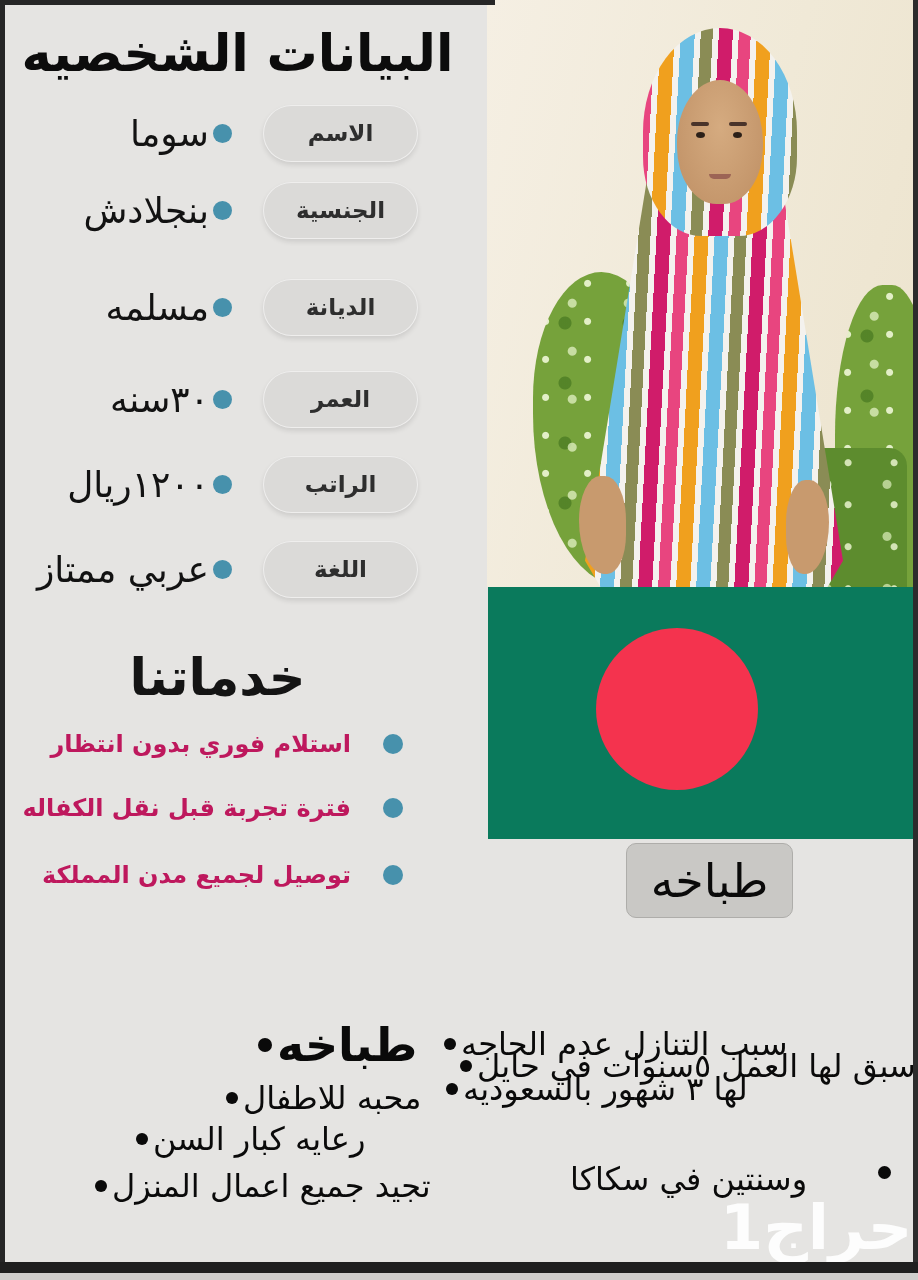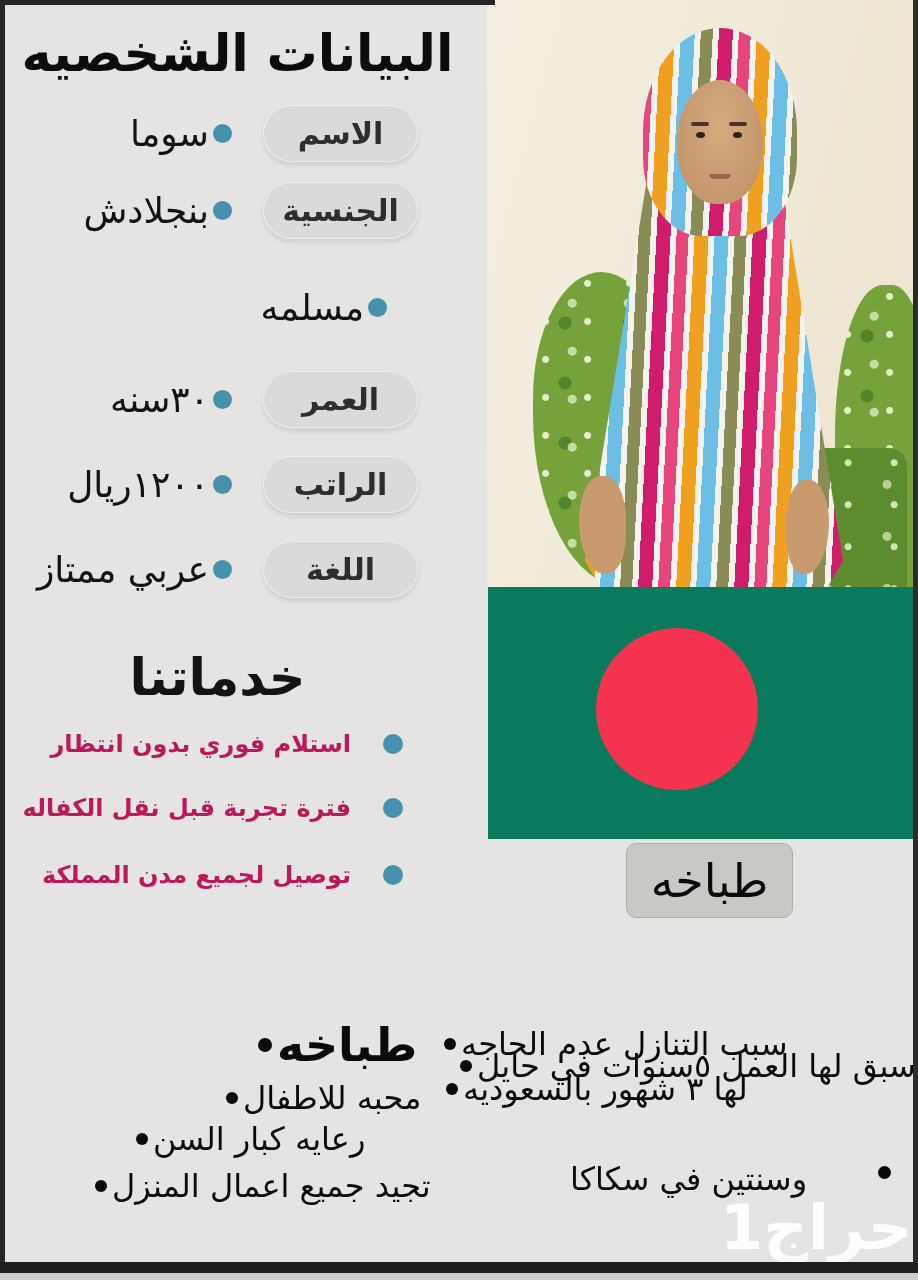--- a/index.html
+++ b/index.html
@@ -17,21 +17,21 @@
   
   .page-title { position:absolute; top:18px; left:10px; width:455px; height:72px;
     font-size:51px; font-weight:600; color:#0c0c0c; text-align:center; direction:rtl; line-height:72px; }
 
   
   .field-row { position:absolute; left:40px; width:378px; height:58px;
     display:flex; direction:rtl; align-items:center; }
   .pill { width:155px; height:57px; background:#dbdad8; border-radius:29px;
     box-shadow: inset 0 0 0 1px rgba(255,255,255,.55), 0 3px 5px rgba(0,0,0,.10);
     display:flex; align-items:center; justify-content:center;
-    font-size:30px; font-weight:bold; color:#2e2e2e; flex:0 0 auto; }
+    font-size:23px; font-weight:bold; color:#2e2e2e; flex:0 0 auto; }
   .fdot { width:19px; height:19px; border-radius:50%; background:#4791ac; flex:0 0 auto;
     margin-inline-start:31px; margin-inline-end:4px; }
   .fvalue { font-size:36px; color:#121212; white-space:nowrap; }
 
   
   .services-heading { position:absolute; left:30px; top:648px; width:375px;
     font-size:51px; font-weight:bold; color:#141414; text-align:center; direction:rtl; }
   .service-row { position:absolute; left:30px; width:373px; height:40px;
     display:flex; direction:rtl; align-items:center; }
   .sdot { width:20px; height:20px; border-radius:50%; background:#4791ac; flex:0 0 auto;
@@ -117,20 +117,21 @@
     <div class="pill">الاسم</div>
     <div class="fdot"></div>
     <div class="fvalue" dir="rtl">سوما</div>
   </div>
   <div class="field-row" style="top:181px">
     <div class="pill">الجنسية</div>
     <div class="fdot"></div>
     <div class="fvalue" dir="rtl">بنجلادش</div>
   </div>
   <div class="field-row" style="top:278px">
+    <div class="pill">الديانة</div>
     <div class="fdot"></div>
     <div class="fvalue" dir="rtl">مسلمه</div>
   </div>
   <div class="field-row" style="top:370px">
     <div class="pill">العمر</div>
     <div class="fdot"></div>
     <div class="fvalue" dir="rtl">٣٠سنه</div>
   </div>
   <div class="field-row" style="top:455px">
     <div class="pill">الراتب</div>

